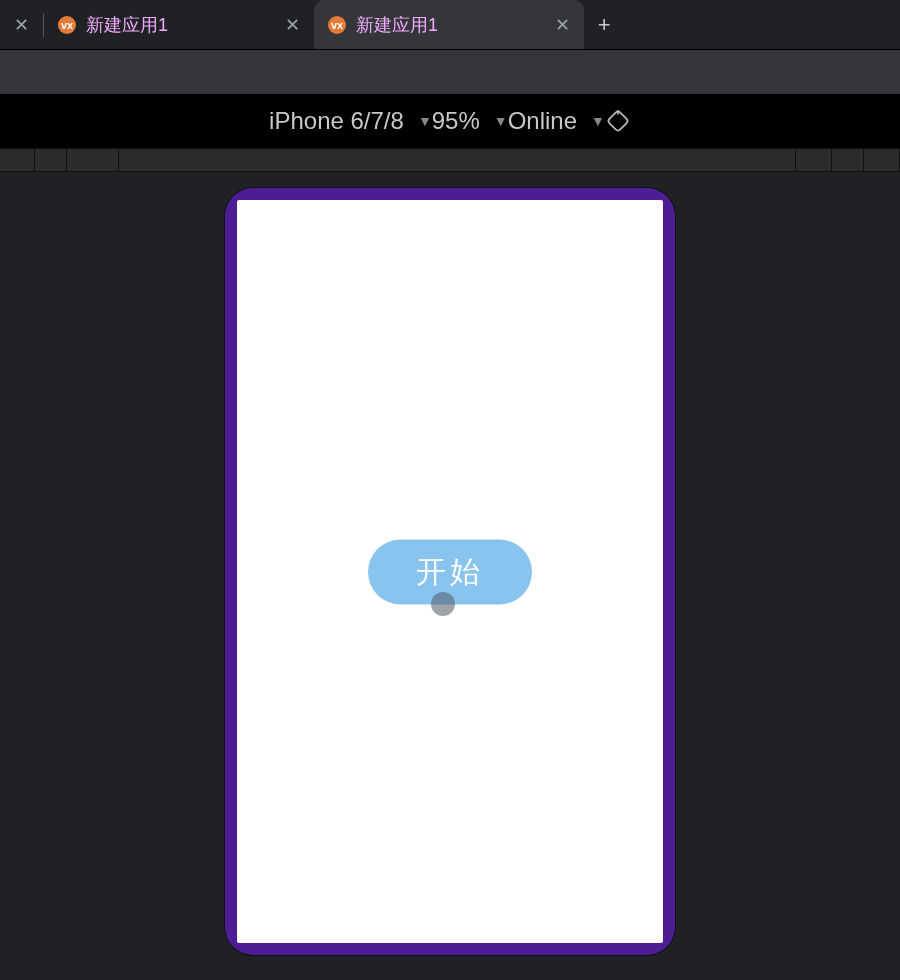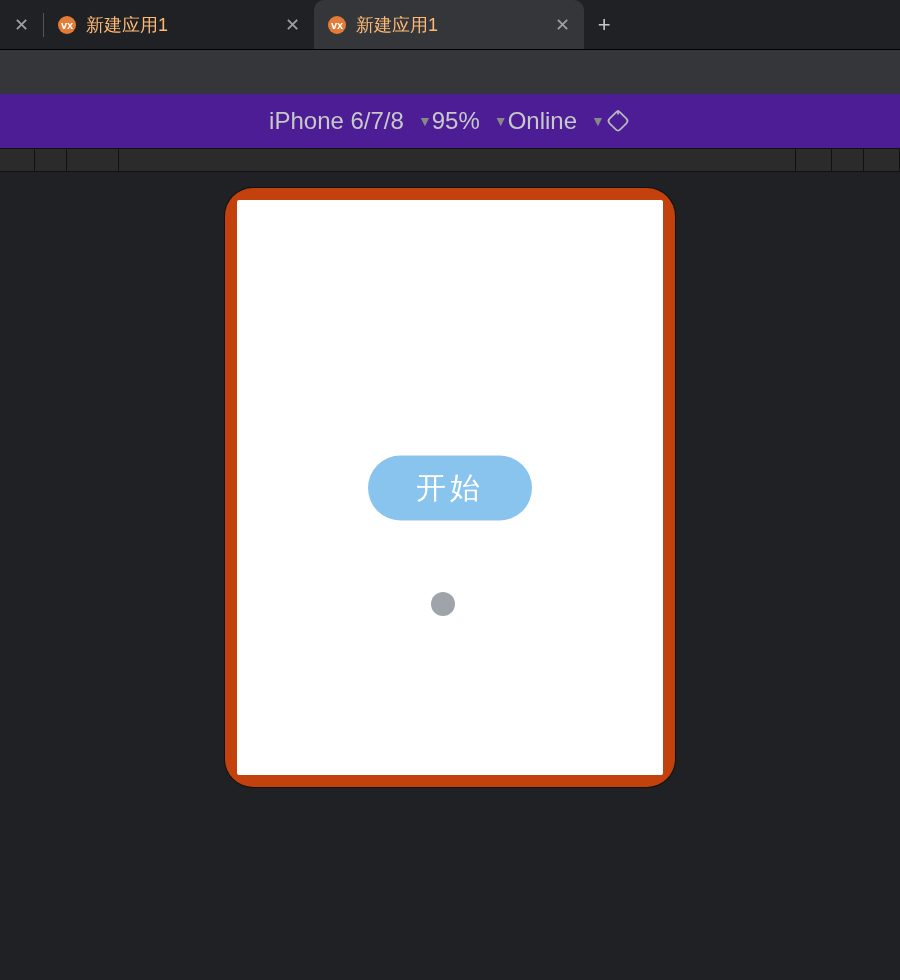--- a/index.html
+++ b/index.html
@@ -4,51 +4,51 @@
   <style>
     *{box-sizing:border-box;margin:0;padding:0;font-family:-apple-system,BlinkMacSystemFont,"Segoe UI",Arial,sans-serif}
     body{width:900px;height:980px;background:#202124;overflow:hidden;color:#e8eaed}
 
     
     .tabbar{display:flex;align-items:center;height:50px;background:#202124;border-bottom:1px solid #000}
     .tab-start{display:flex;align-items:center;gap:14px;padding:0 14px;height:100%}
     .tab{display:flex;align-items:center;gap:10px;padding:4px 14px;height:100%;min-width:270px}
     .tab.active{background:#35363a;border-top-left-radius:10px;border-top-right-radius:10px}
     .tab .icon{width:18px;height:18px;border-radius:50%;background:#e47b36;display:flex;align-items:center;justify-content:center;color:#fff;font-size:11px;font-weight:bold}
-    .tab .label{color:#fdba74;font-size:18px;flex:1}
+    .tab .label{color:#f0abfc;font-size:18px;flex:1}
     .close-icon{color:#9aa0a6;font-size:18px;cursor:pointer;line-height:1}
     .newtab{width:40px;display:flex;align-items:center;justify-content:center;color:#c7c7c7;font-size:22px;cursor:pointer}
     .tabdiv{width:1px;height:24px;background:#555}
 
     
     .appbar{height:44px;background:#35363a}
 
     
-    .devbar{height:54px;background:#4c1d95;display:flex;align-items:center;justify-content:center;color:#c8c8c8;font-size:24px}
+    .devbar{height:54px;background:#000000;display:flex;align-items:center;justify-content:center;color:#c8c8c8;font-size:24px}
     .devgroup{display:flex;align-items:center;gap:10px}
     .dim{color:#8c8c8c}
     .caret{font-size:14px;color:#888;margin-left:4px}
     .xmark{font-size:18px;color:#8c8c8c;margin:0 8px}
     .rotate-icon{width:26px;height:26px;display:inline-block}
     .rotate-icon svg{width:26px;height:26px}
 
     
     .ruler{height:24px;background:#2b2b2b;border-top:1px solid #111;border-bottom:1px solid #111;display:flex}
     .ruler .tick{border-right:1px solid #111}
     .ruler .t1{width:35px}
     .ruler .t2{width:32px}
     .ruler .t3{width:52px}
     .ruler .mid{flex:1}
     .ruler .t4{width:36px}
     .ruler .t5{width:32px}
     .ruler .t6{width:36px}
 
     
     .stage{height:808px;background:#202124;display:flex;flex-direction:column;align-items:center}
-    .deviceframe{margin-top:16px;width:450px;height:599px;background:#c2410c;border-radius:28px;padding:12px;box-shadow:0 0 0 1px #111}
+    .deviceframe{margin-top:16px;width:450px;height:767px;background:#4c1d95;border-radius:28px;padding:12px;box-shadow:0 0 0 1px #111}
     .screen{width:100%;height:100%;background:#fff;border-radius:2px;position:relative}
     .startbtn{position:absolute;left:50%;top:50%;transform:translate(-50%,-50%);background:#89c4ef;color:#fff;font-size:30px;letter-spacing:4px;padding:12px 48px;border-radius:34px;border:none;cursor:pointer;display:flex;align-items:center;justify-content:center}
     .touchspot{position:absolute;left:194px;top:392px;width:24px;height:24px;border-radius:50%;background:rgba(80,90,100,0.55)}
   </style>
 </head>
 <body>
 
 <div class="tabbar">
   <div class="tab-start">
     <span class="close-icon">✕</span>

